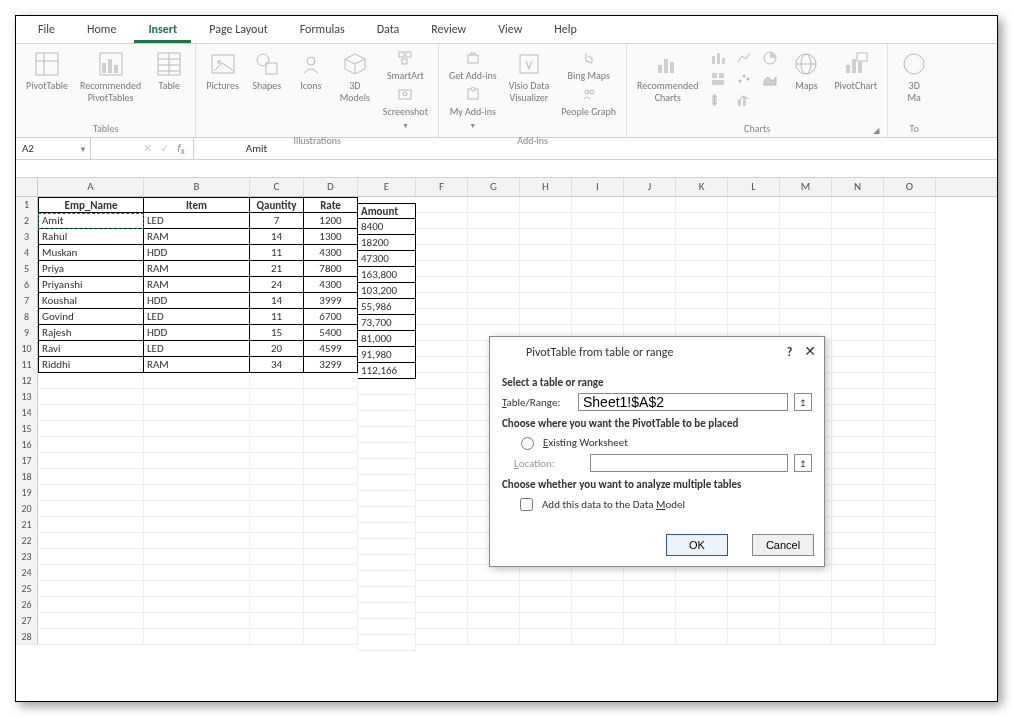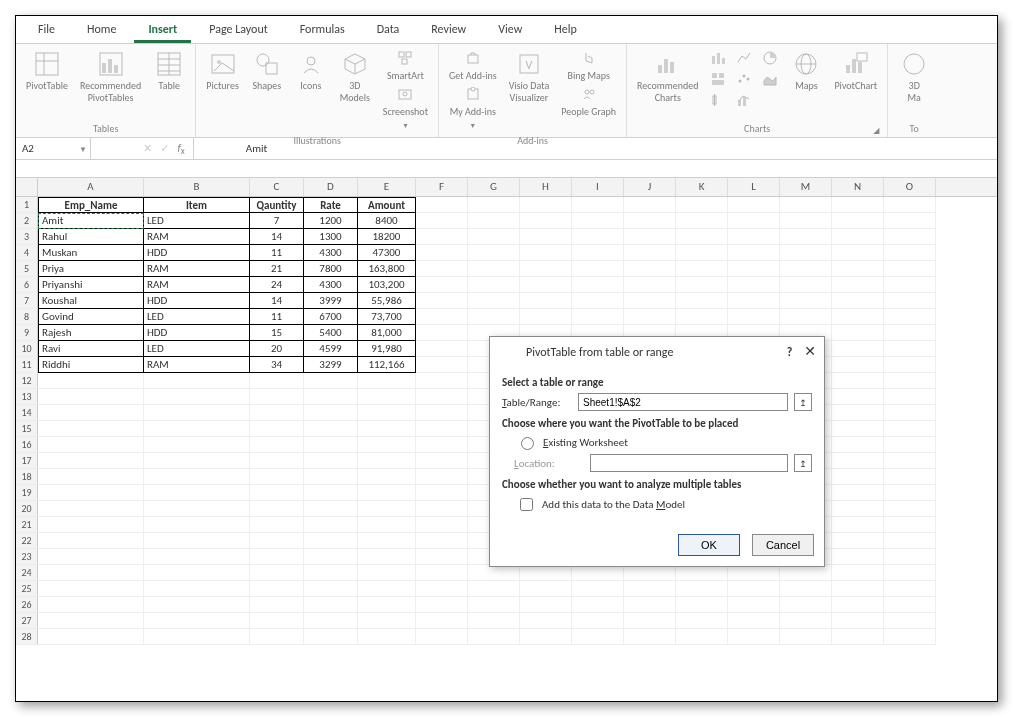--- a/index.html
+++ b/index.html
@@ -44,40 +44,40 @@
   
   .sheet { position:relative; }
   .col-headers { display:flex; position:sticky; top:0; background:#f3f3f3; border-bottom:1px solid #ccc;}
   .corner { width:22px; border-right:1px solid #ccc; background:#f3f3f3; height:18px;}
   .ch { border-right:1px solid #ddd; text-align:center; font-size:11px; color:#555; background:#f3f3f3; height:18px; line-height:18px;}
   .ch.colA{width:106px;} .ch.colB{width:106px;} .ch.colC{width:54px;} .ch.colD{width:54px;} .ch.colE{width:58px;}
   .ch.std{width:52px;}
   .row { display:flex; height:16px;}
   .rh { width:22px; border-right:1px solid #ccc; border-bottom:1px solid #eee; background:#f3f3f3; text-align:center; font-size:10px; color:#555; line-height:16px;}
   .cell { border-right:1px solid #eee; border-bottom:1px solid #eee; padding:0 3px; height:16px; line-height:15px; font-size:11px; overflow:hidden; white-space:nowrap;}
-  .cell.colA{width:106px;} .cell.colB{width:106px;} .cell.colC{width:54px;text-align:center;} .cell.colD{width:54px;text-align:center;} .cell.colE{width:58px;text-align:center;}
+  .cell.colA{width:106px;} .cell.colB{width:106px;} .cell.colC{width:54px;text-align:center;} .cell.colD{width:54px;text-align:center;} .cell.colE{width:58px;text-align:left;margin-top:6px;}
   .cell.std{width:52px;}
   .data-border-t{border-top:1px solid #000;}
   .data-border-l{border-left:1px solid #000;}
   .data-cell{border-right:1px solid #000;border-bottom:1px solid #000;}
   .hdr{font-weight:700;text-align:center;background:#fff;}
   .marching{outline:1.5px dashed #217346;outline-offset:-1px;}
   
   .dialog { position:absolute; left:473px; top:320px; width:336px; background:#fff; border:1px solid #888; box-shadow:2px 2px 8px rgba(0,0,0,.25); font-size:11px;}
   .dlg-title { display:flex; align-items:center; justify-content:space-between; padding:6px 8px; font-size:12px;margin-left:28px; }
   .dlg-title .controls{display:flex;gap:12px;align-items:center;}
   .dlg-body { padding:6px 12px 10px 12px; }
   .dlg-section { font-weight:600; margin:4px 0 4px 0; font-size:11px;}
   .field-row { display:flex; align-items:center; gap:6px; margin:4px 0 6px 0;}
   .field-row label{width:70px; text-decoration:underline; text-decoration-color:transparent;}
   .u{text-decoration:underline;}
-  .txt { flex:1; border:1px solid #888; height:18px; padding:0 4px; font-size:10px;}
+  .txt { flex:1; border:1px solid #888; height:18px; padding:0 4px; font-size:14px;}
   .range-btn { width:18px; height:18px; border:1px solid #888; display:flex; align-items:center; justify-content:center; font-size:9px;}
   .radio-row, .check-row { display:flex; align-items:center; gap:6px; margin:2px 0 2px 14px;}
-  .dlg-buttons { display:flex; justify-content:flex-end; gap:12px; padding:8px 10px 10px 10px;}
+  .dlg-buttons { display:flex; justify-content:flex-end; gap:24px; padding:8px 10px 10px 10px;}
   .dlg-buttons button{width:62px;height:22px;font-size:11px;border:1px solid #888;background:#f0f0f0;}
   .dlg-buttons button.primary{border:1.5px solid #2b579a;background:#eef3fa;}
   svg{display:block;}
 </style>
 </head>
 <body>
 
 <div class="frame">
 
   <div class="tabbar" id="tabbar">

